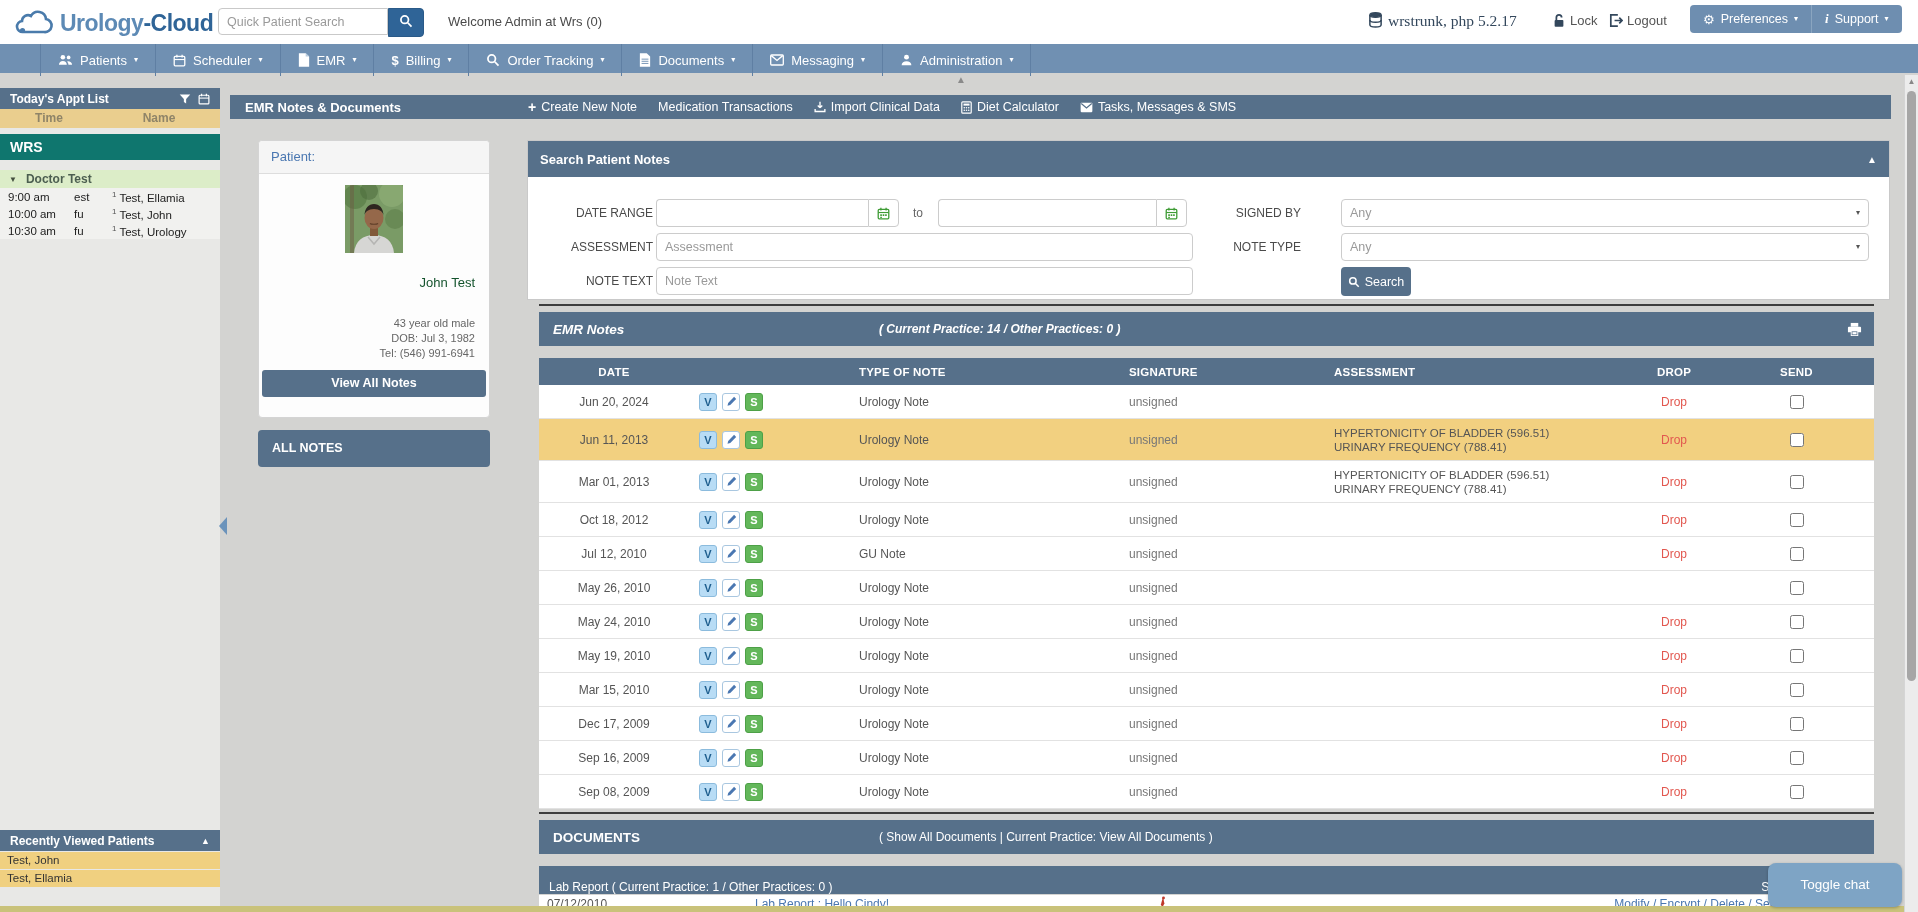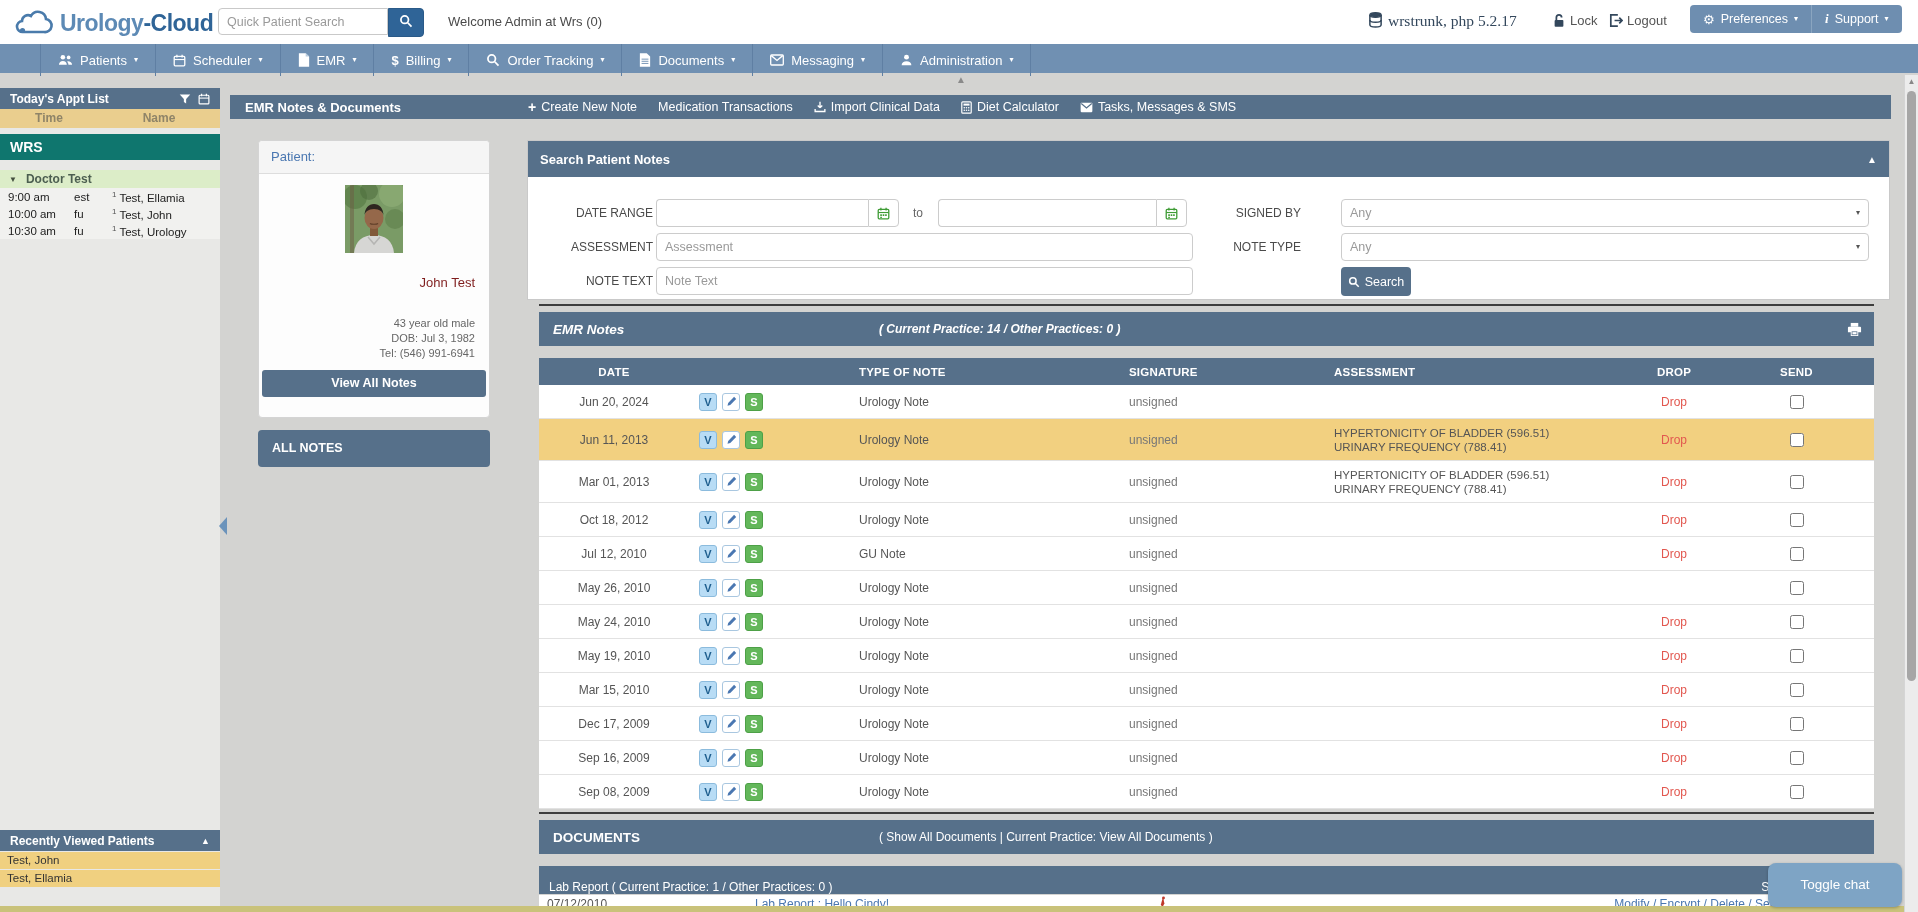--- a/index.html
+++ b/index.html
@@ -57,21 +57,21 @@
   .main-bar .title{font-size:13px;font-weight:700;color:#fff;padding-left:15px;}
   .main-toolbar{position:absolute;left:298px;display:flex;gap:21px;align-items:center;}
   .tb-item{display:flex;align-items:center;gap:5px;color:#fff;font-size:12.5px;cursor:pointer;}
   .tb-item .plus{font-weight:700;font-size:14px;}
 
   
   .panel{background:#fdfdfd;border:1px solid #d4d4d4;border-radius:4px;box-sizing:border-box;}
   .patient-panel{position:absolute;left:258px;top:140px;width:232px;height:278px;}
   .pp-head{height:32px;background:#f5f5f5;border-bottom:1px solid #ddd;border-radius:4px 4px 0 0;color:#4a77b1;font-size:13px;line-height:32px;padding-left:12px;}
   .pp-photo{width:58px;height:68px;margin:11px auto 0;display:block;}
-  .pp-name{text-align:right;padding-right:14px;margin-top:22px;color:#7f1d1d;font-size:13px;}
+  .pp-name{text-align:right;padding-right:14px;margin-top:22px;color:#14532d;font-size:13px;}
   .pp-details{text-align:right;padding-right:14px;margin-top:26px;font-size:11px;color:#666;line-height:15px;}
   .pp-btn{margin:9px 3px 0;height:27px;background:#56708a;border-radius:3px;color:#fff;font-size:12.5px;font-weight:700;text-align:center;line-height:27px;cursor:pointer;}
   .all-notes{position:absolute;left:258px;top:430px;width:232px;height:37px;background:#56708a;border-radius:4px;color:#fff;font-size:12.5px;font-weight:700;line-height:37px;padding-left:14px;box-sizing:border-box;cursor:pointer;}
 
   
   .search-panel{position:absolute;left:527px;top:140px;width:1363px;height:160px;background:#fff;border:1px solid #c9c9c9;box-sizing:border-box;}
   .sp-head{height:36px;background:#56708a;display:flex;align-items:center;color:#fff;}
   .sp-head .title{font-size:13px;font-weight:700;padding-left:12px;}
   .sp-head .spacer{flex:1;}
   .sp-head .col{padding-right:12px;font-size:10px;cursor:pointer;}

